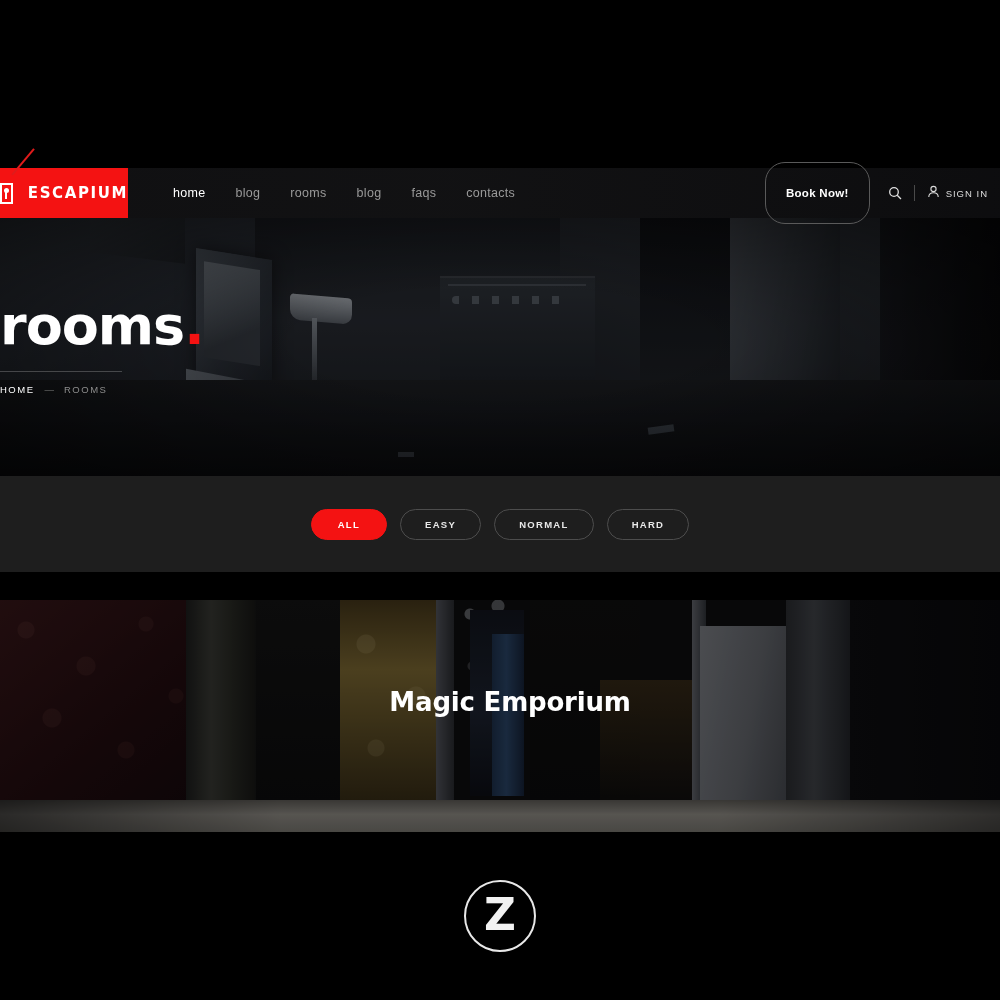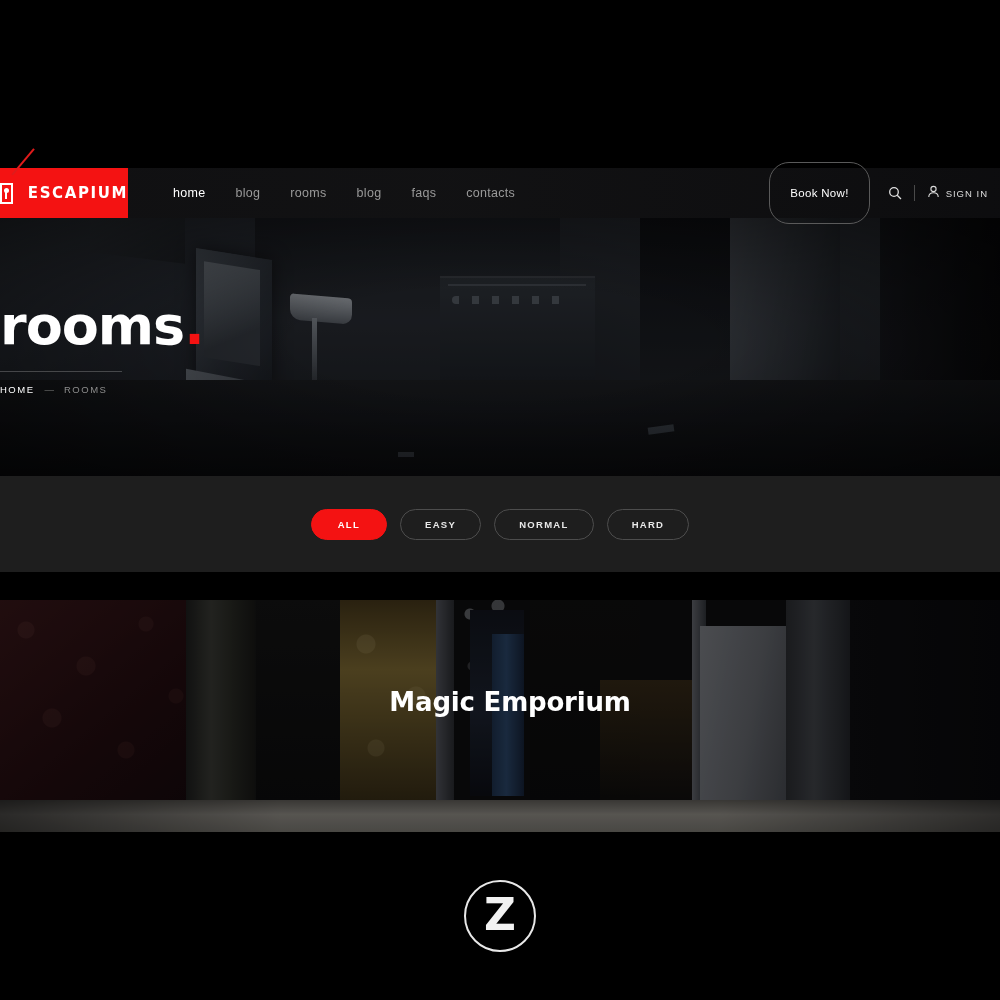--- a/index.html
+++ b/index.html
@@ -50,21 +50,21 @@
   }
   .nav-slash:before {
     content:""; position:absolute; left:0; top:12px; width:34px; height:1.6px;
     background:#e01b1b; transform:rotate(-50deg); transform-origin:left center;
   }
   .header-right {
     margin-left:auto; display:flex; align-items:center; gap:0; padding-right:12px;
   }
   .book-btn {
     border:1px solid #5a5a5a; border-radius:20px; color:#fff;
-    font-size:11.5px; font-weight:normal; letter-spacing:0.3px;
+    font-size:11.5px; font-weight:bold; letter-spacing:0.3px;
     padding:24px 20px; background:transparent; cursor:pointer; white-space:nowrap;
   }
   .icon-search { margin-left:18px; cursor:pointer; display:flex; align-items:center; }
   .vdiv { width:1px; height:16px; background:#4a4a4a; margin:0 12px; }
   .signin { display:flex; align-items:center; gap:6px; cursor:pointer; }
   .signin-label { color:#dcdcdc; font-size:9.5px; letter-spacing:1px; }
 
   
   .hero {
     position:absolute; left:0; top:218px; width:1000px; height:258px; overflow:hidden;

